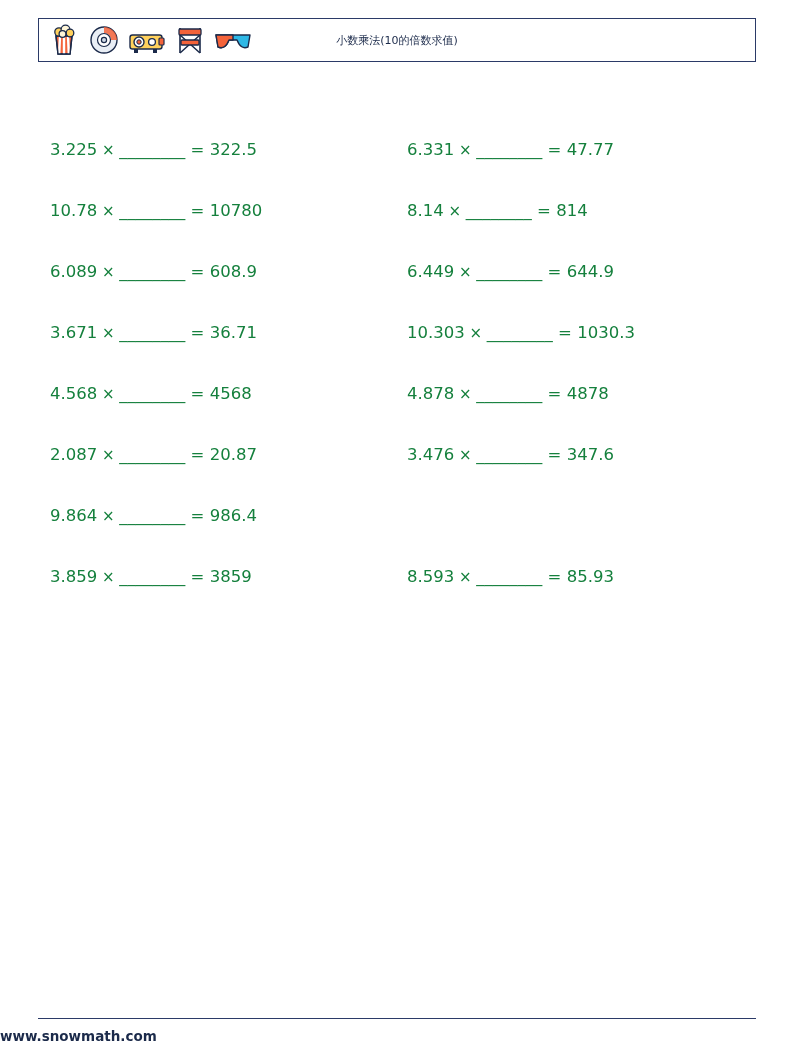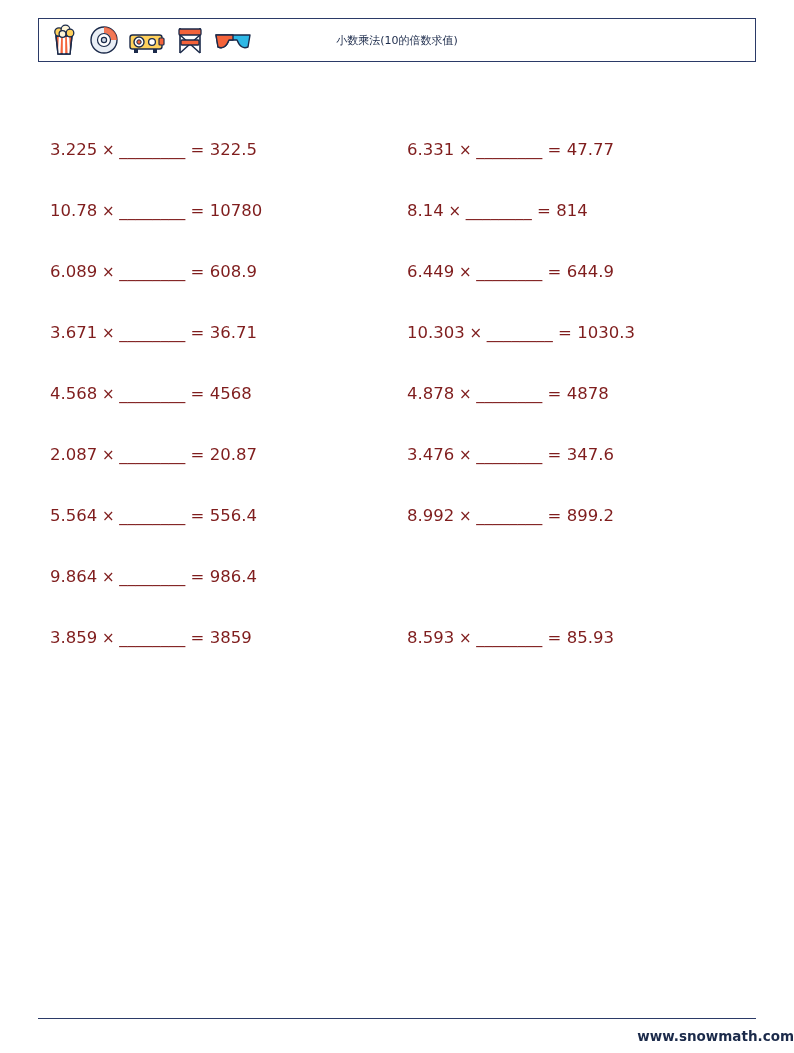--- a/index.html
+++ b/index.html
@@ -87,21 +87,21 @@
     width: 718px;
   }
   .prow {
     display: flex;
     height: 61px;
     align-items: flex-start;
   }
   .pcell {
     width: 359px;
     font-size: 16.5px;
-    color: #7f1d1d;
+    color: #15803d;
     white-space: nowrap;
     font-family: "DejaVu Sans", sans-serif;
   }
   .pcell .inner {
     padding-left: 12px;
   }
   .pcell.right .inner {
     padding-left: 10px;
   }
   .blank {
@@ -117,26 +117,25 @@
     top: 1018px;
     width: 718px;
     height: 0;
     border-top: 1px solid #2b3a67;
   }
   .footer-text {
     position: absolute;
     left: 0;
     right: 0;
     top: 1028px;
-    text-align: right;
+    text-align: left;
     font-size: 13.5px;
     color: #1b2a4a;
     font-weight: bold;
     font-family: "DejaVu Sans", sans-serif;
-    margin-left: 20px;
   }
 </style>
 </head>
 <body>
 
 <div class="page">
 
   <div class="header-box">
     <div class="icon-strip">
 
@@ -213,24 +212,20 @@
       </div>
       <div class="prow">
         <div class="pcell"><span class="inner"><span>4.568</span><span class="times"> × </span><span class="blank">________</span><span> = </span><span>4568</span></span></div>
         <div class="pcell right"><span class="inner"><span>4.878</span><span class="times"> × </span><span class="blank">________</span><span> = </span><span>4878</span></span></div>
       </div>
       <div class="prow">
         <div class="pcell"><span class="inner"><span>2.087</span><span class="times"> × </span><span class="blank">________</span><span> = </span><span>20.87</span></span></div>
         <div class="pcell right"><span class="inner"><span>3.476</span><span class="times"> × </span><span class="blank">________</span><span> = </span><span>347.6</span></span></div>
       </div>
       <div class="prow">
-        <div class="pcell"><span class="inner"><span>5.564</span><span class="times"> × </span><span class="blank">________</span><span> = </span><span>556.4</span></span></div>
-        <div class="pcell right"><span class="inner"><span>8.992</span><span class="times"> × </span><span class="blank">________</span><span> = </span><span>899.2</span></span></div>
-      </div>
-      <div class="prow">
         <div class="pcell"><span class="inner"><span>9.864</span><span class="times"> × </span><span class="blank">________</span><span> = </span><span>986.4</span></span></div>
       </div>
       <div class="prow">
         <div class="pcell"><span class="inner"><span>3.859</span><span class="times"> × </span><span class="blank">________</span><span> = </span><span>3859</span></span></div>
         <div class="pcell right"><span class="inner"><span>8.593</span><span class="times"> × </span><span class="blank">________</span><span> = </span><span>85.93</span></span></div>
       </div>
     </div>
 
   <div class="footer-rule"></div>
   <div class="footer-text">www.snowmath.com</div>

